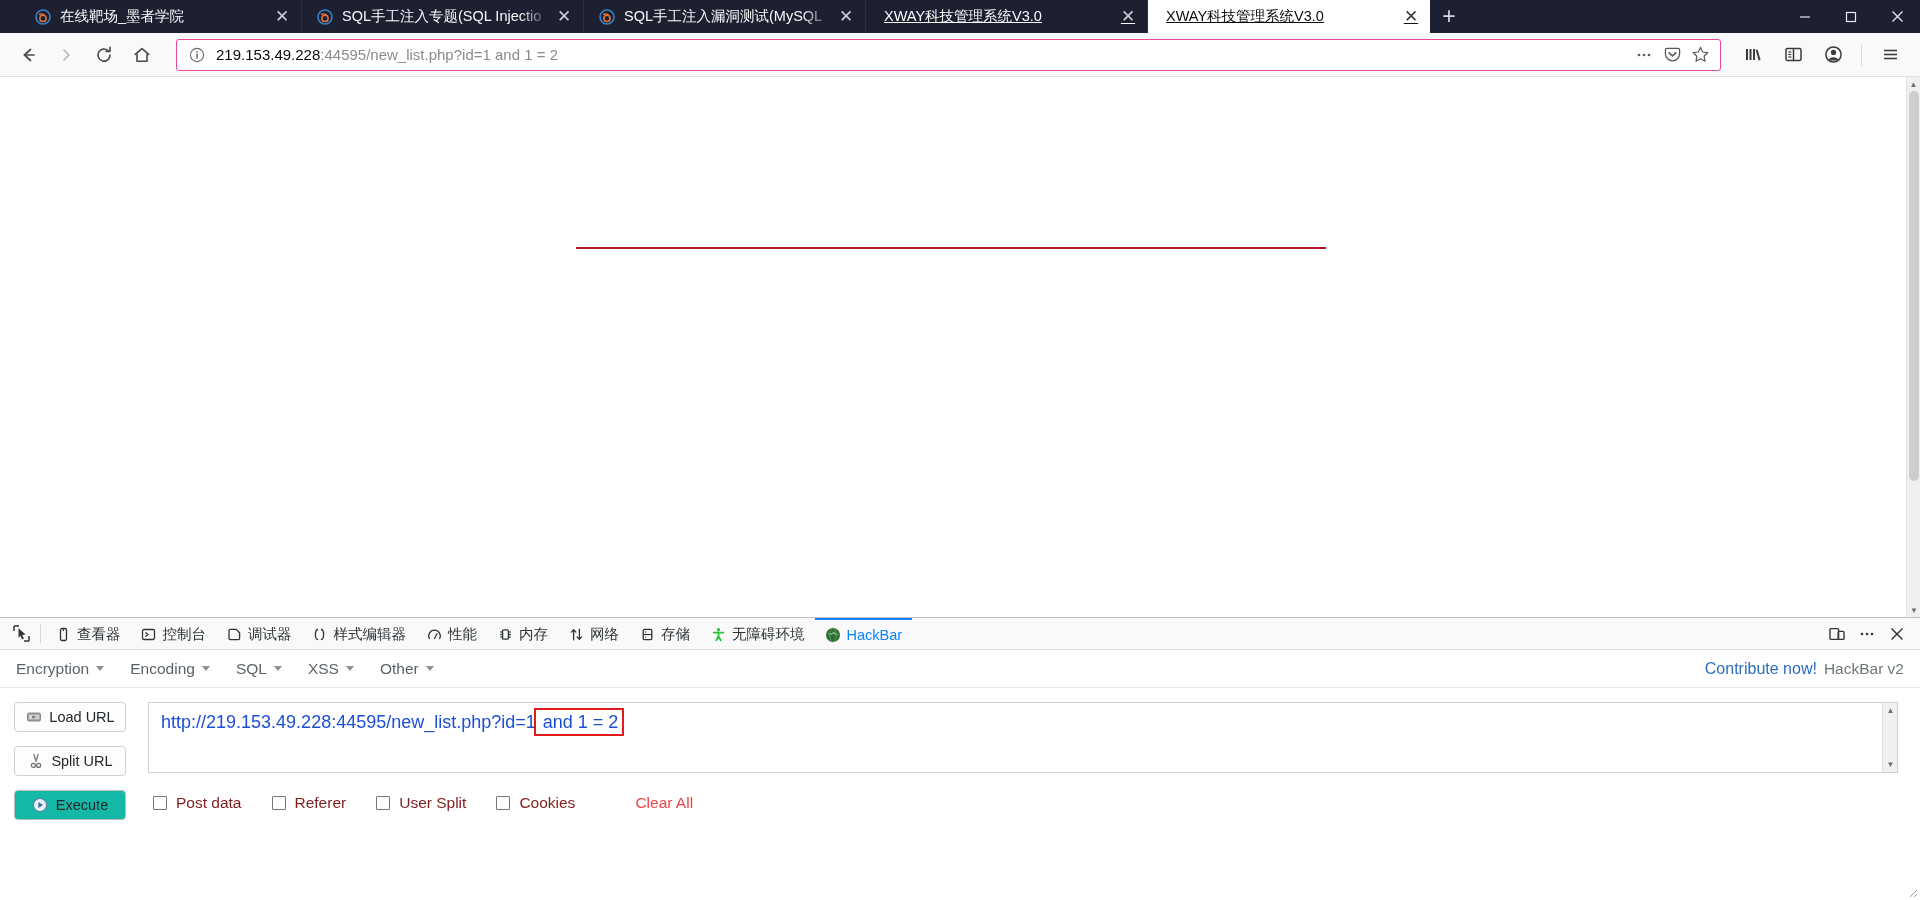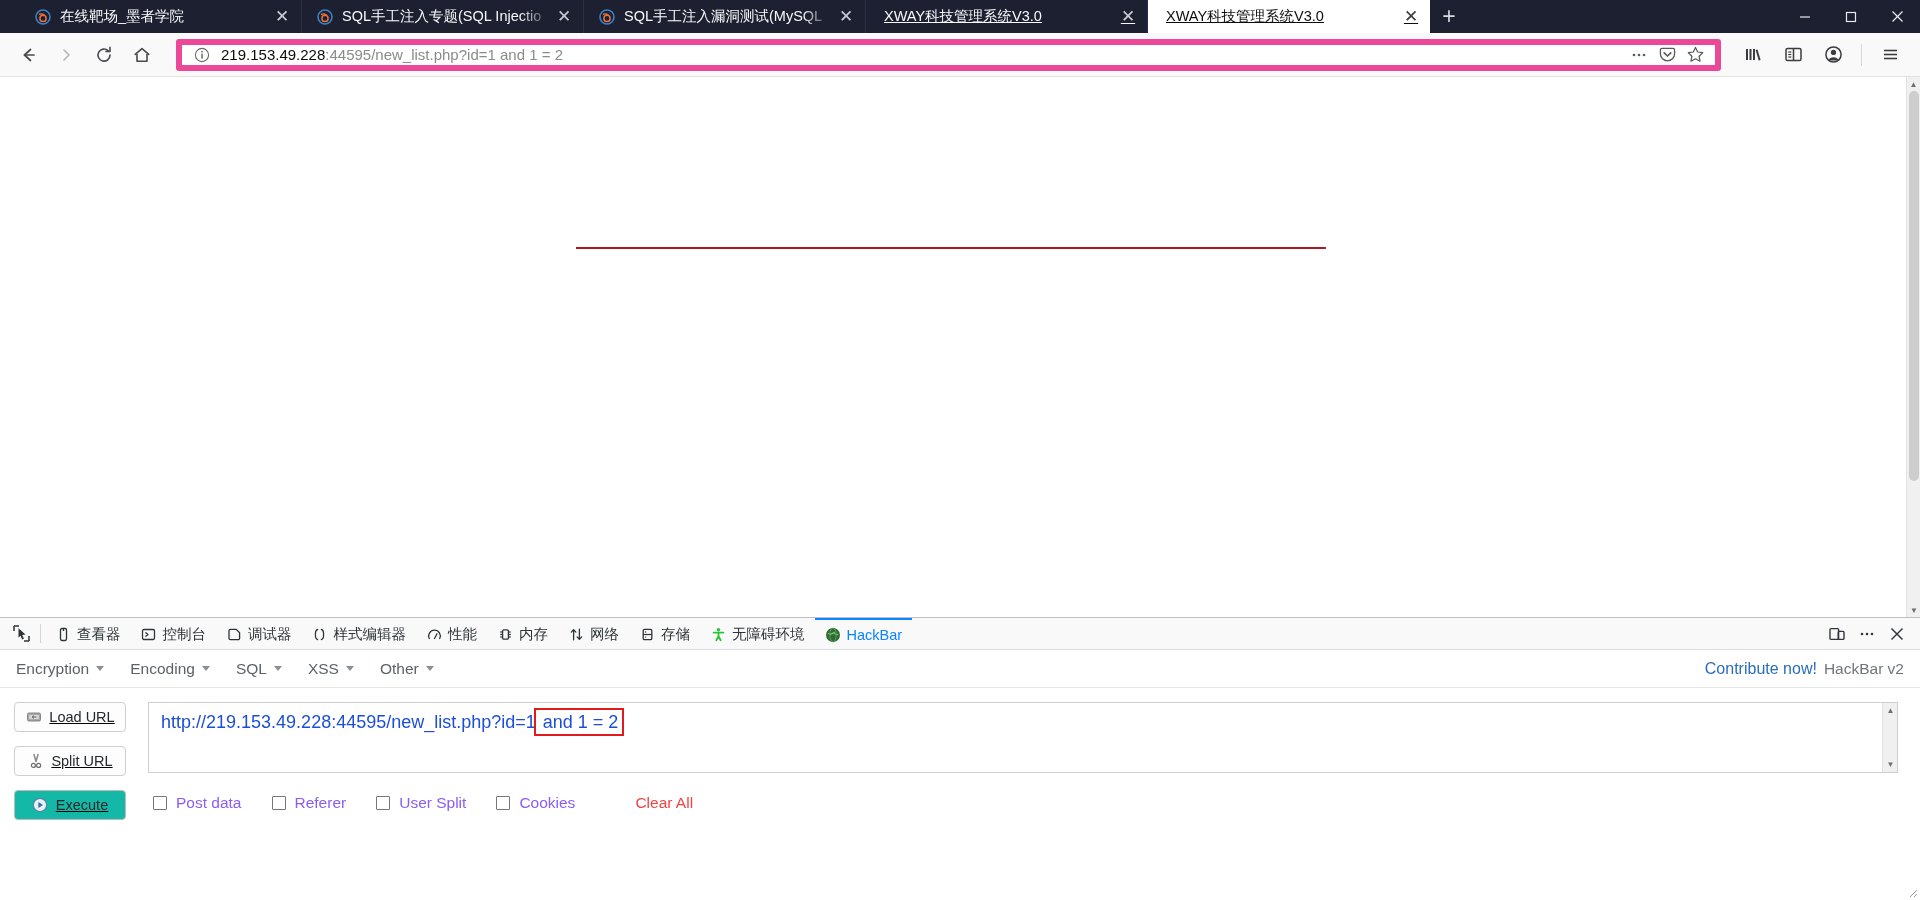--- a/index.html
+++ b/index.html
@@ -92,21 +92,21 @@
     width: 36px; height: 33px;
     display: flex; align-items: center; justify-content: center;
     margin-right: 2px;
     border-radius: 3px;
   }
   #urlbar {
     flex: 1 1 auto;
     height: 32px;
     margin: 0 12px 0 14px;
     background: #ffffff;
-    border: 6px solid #ec4899;
+    border: 1px solid #ec4899;
     border-radius: 3px;
     display: flex;
     align-items: center;
     padding: 0 6px 0 10px;
   }
   #urlbar .identity {
     flex: 0 0 20px;
     display: flex; align-items: center; justify-content: center;
     margin-right: 9px;
   }
@@ -241,21 +241,21 @@
     border-top: 5px solid #8a9094;
   }
   #hb-menuspacer { flex: 1 1 auto; }
   #hb-contribute { font-size: 16px; color: #2a6ebb; }
   #hb-version { font-size: 15.5px; color: #6f767a; margin-left: 7px; }
 
   #hb-body {
     display: flex;
     padding: 14px 22px 0 14px;
   }
-  #hb-buttons { width: 116px; flex: 0 0 116px; text-decoration: underline; }
+  #hb-buttons { width: 116px; flex: 0 0 116px; }
   .hb-btn {
     width: 112px;
     height: 30px;
     margin-bottom: 14px;
     border: 1px solid #cfcfcf;
     border-radius: 4px;
     background: #fdfdfd;
     display: flex; align-items: center; justify-content: center;
     font-size: 14.5px;
     color: #24292e;
@@ -308,21 +308,21 @@
   #hb-checkrow {
     display: flex;
     align-items: center;
     margin-top: 21px;
     padding-left: 5px;
   }
   .hb-check {
     display: flex; align-items: center;
     margin-right: 30px;
     font-size: 15.5px;
-    color: #8b5cf6;
+    color: #7f1d1d;
   }
   .hb-check .box {
     width: 14px; height: 14px;
     border: 1px solid #767676;
     background: #fff;
     margin-right: 9px;
     border-radius: 1px;
   }
   #hb-clear { font-size: 15.5px; color: #ef4444; margin-left: 30px; }
 

